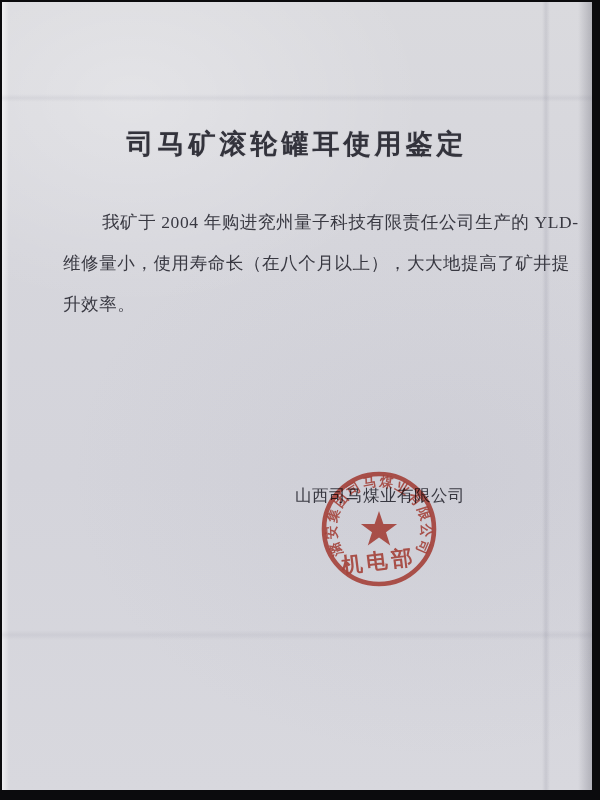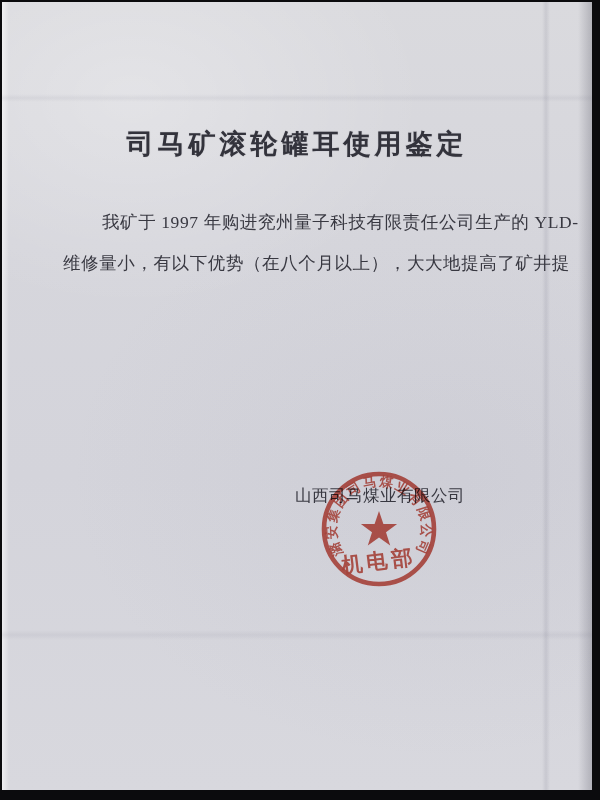--- a/index.html
+++ b/index.html
@@ -96,22 +96,23 @@
 
     <div id="edge-highlight-left"></div>
     <div id="edge-shadow-right"></div>
     <div class="crease-v" style="left:540px; width:8px;"></div>
     <div class="crease-h" style="top:92px; height:8px;"></div>
     <div class="crease-h" style="top:628px; height:10px;"></div>
 
     <div id="doc-title">司马矿滚轮罐耳使用鉴定</div>
 
     <div id="doc-body">
-      <div class="body-line indent">我矿于 1997 年购进兖州量子科技有限责任公司生产的 YLD-</div>
-      <div class="body-line">维修量小，有以下优势（在八个月以上），大大地提高了矿井提</div>
+      <div class="body-line indent">我矿于 2004 年购进兖州量子科技有限责任公司生产的 YLD-</div>
+      <div class="body-line">维修量小，使用寿命长（在八个月以上），大大地提高了矿井提</div>
+      <div class="body-line">升效率。</div>
     </div>
 
     <div id="sig-company">山西司马煤业有限公司</div>
 
     <div id="seal">
       <svg width="130" height="130" viewBox="0 0 130 130">
 
         <circle cx="65" cy="65" r="55" fill="none" stroke="#c23a2c" stroke-width="4.6" opacity="0.92"></circle>
 
         <defs>

